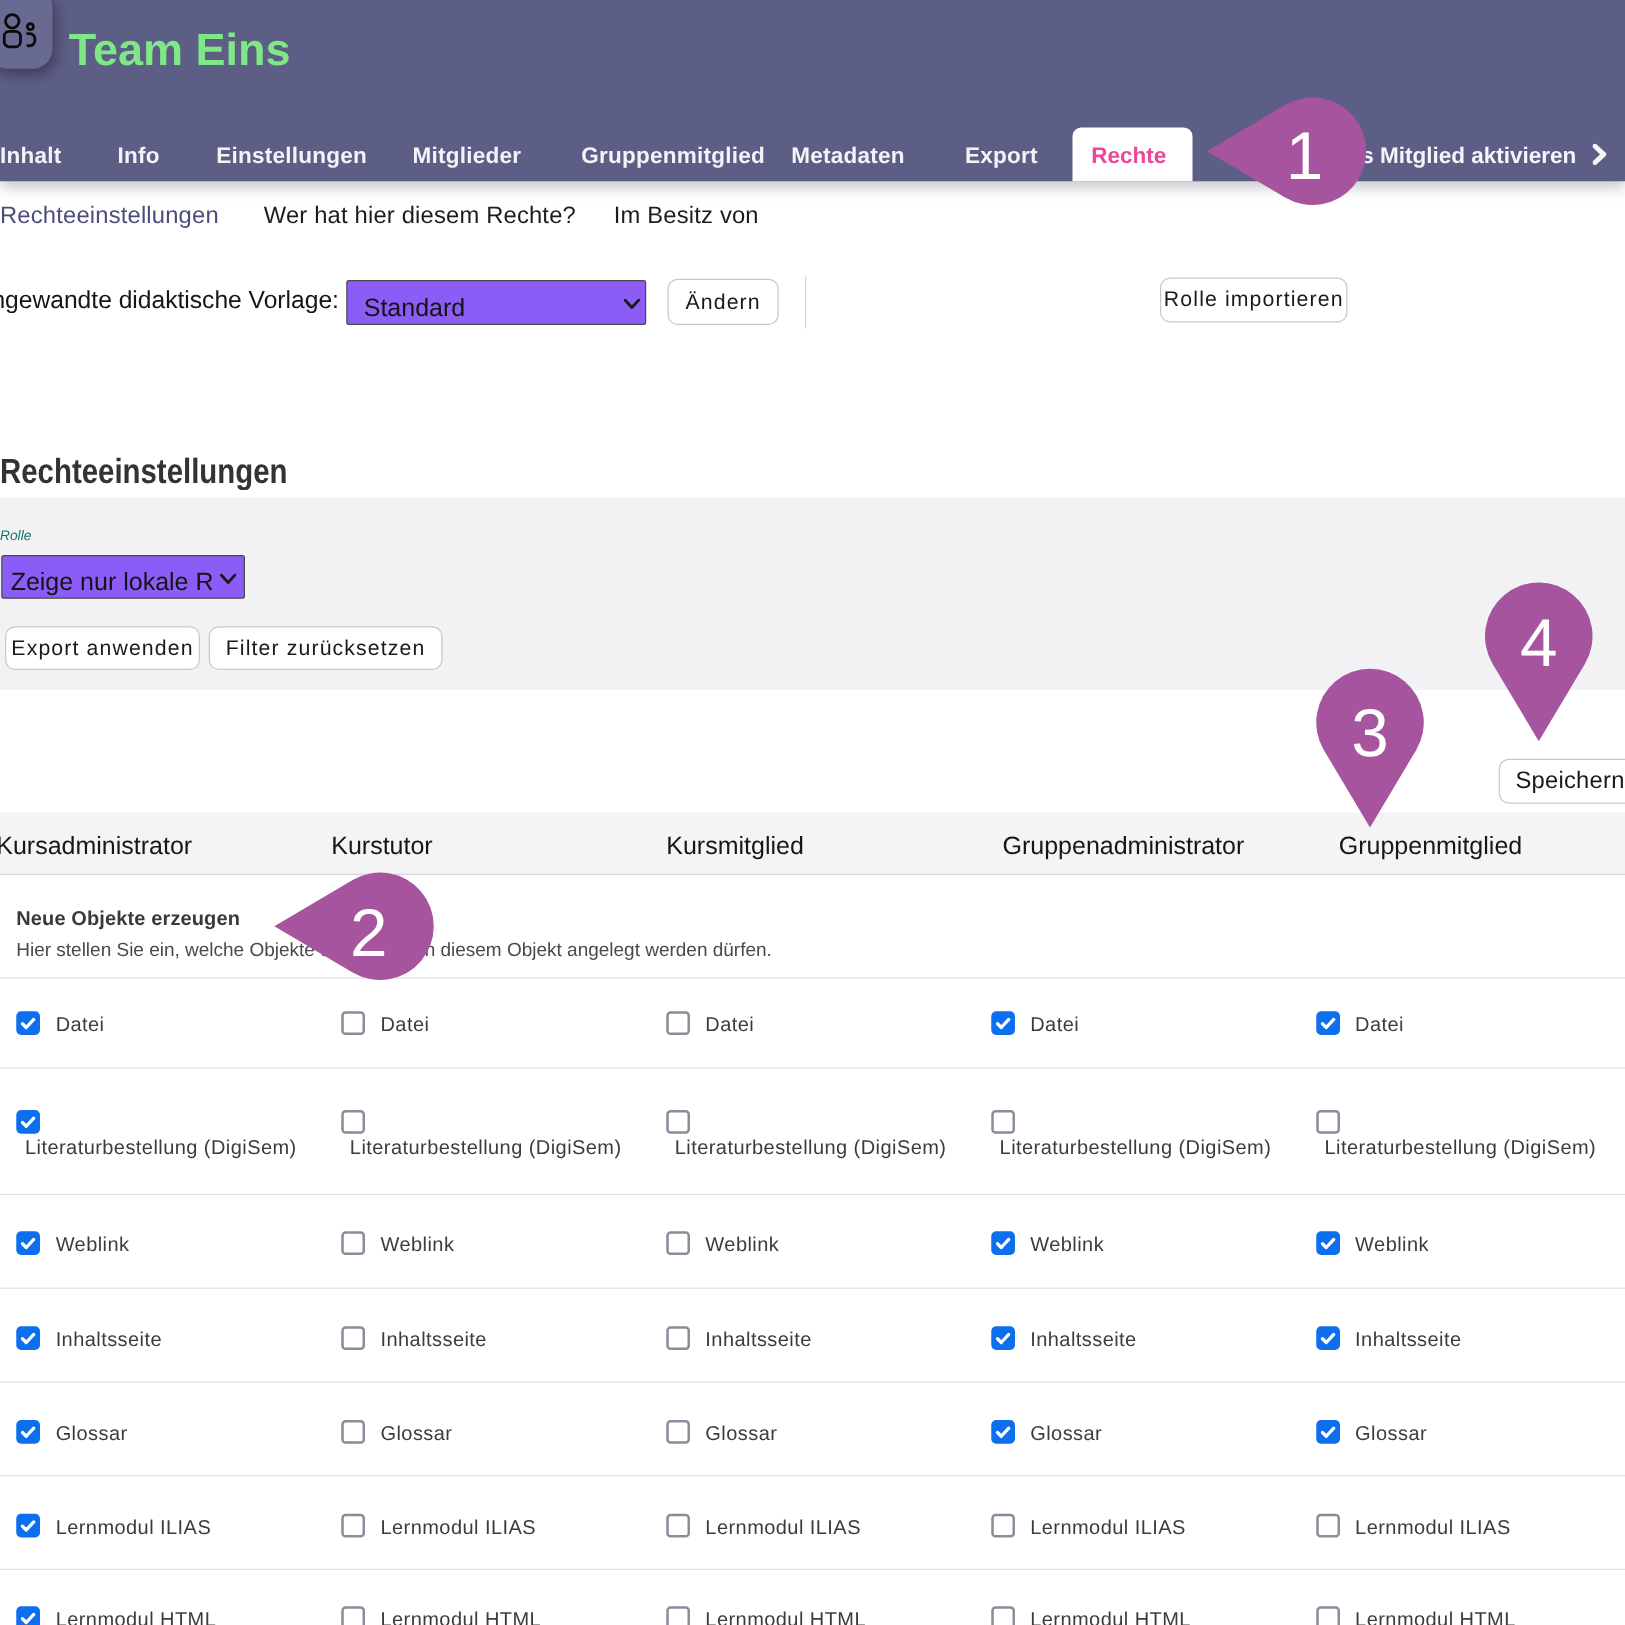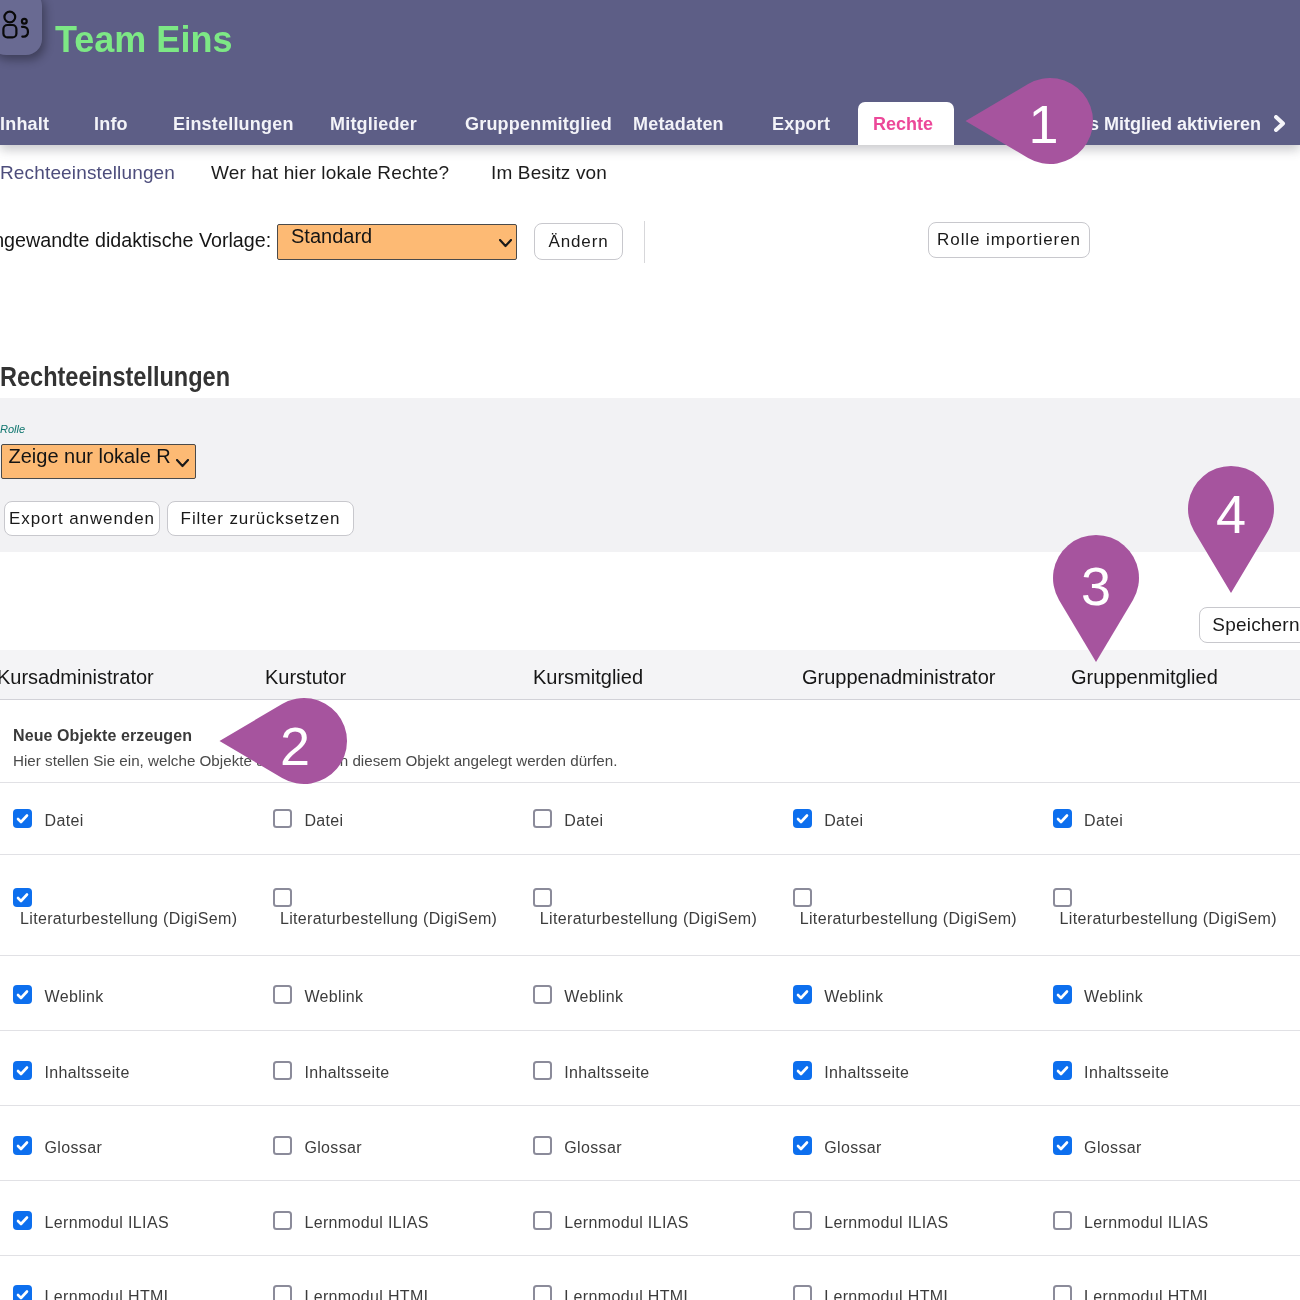--- a/index.html
+++ b/index.html
@@ -21,22 +21,22 @@
 #tab-active span { position:absolute; left:15px; top:13px; font-size:18px; font-weight:600;
   color:#ec4899; line-height:18px; }
 #actlink { position:absolute; top:115px; left:1071px; font-size:18px; font-weight:600;
   color:#f5f5fa; line-height:18px; white-space:nowrap; }
 
 .subtab { position:absolute; top:163px; font-size:19px; line-height:19px; white-space:nowrap; color:#1c1c1c; letter-spacing:0.15px; }
 
 .btn { position:absolute; background:#fff; border:1px solid #c8c8cd; border-radius:8px;
   font-size:17px; letter-spacing:0.9px; color:#1a1a1a; display:flex; align-items:center; justify-content:center;
   white-space:nowrap; font-family:"Liberation Sans", sans-serif; }
-.sel { position:absolute; background:#fdba74; border:1.5px solid #4a4a4a; border-radius:2px;
-  font-size:20px; color:#141414; display:flex; align-items:flex-start; white-space:nowrap; overflow:hidden; }
+.sel { position:absolute; background:#8b5cf6; border:1.5px solid #4a4a4a; border-radius:2px;
+  font-size:20px; color:#141414; display:flex; align-items:flex-end; white-space:nowrap; overflow:hidden; }
 .sel svg { position:absolute; }
 
 #fpanel { position:absolute; left:0; top:398px; width:1300px; height:154px; background:#f2f2f4; }
 
 #thead { position:absolute; left:0; top:650px; width:1300px; height:50px; background:#f4f4f6;
   border-bottom:1px solid #d2d2d8; }
 .th { position:absolute; top:667px; font-size:20px; color:#161616; line-height:20px; white-space:nowrap; }
 .sep { position:absolute; left:0; width:1300px; height:1px; background:#e1e1e5; }
 .cb { position:absolute; width:19px; height:19px; border-radius:4px; }
 .cb.on { background:#0d6fee; }
@@ -68,33 +68,33 @@
   <span class="tab" style="left:772px">Export</span>
   <div id="tab-active">
       <span>Rechte</span>
     </div>
   <span id="actlink">Als Mitglied aktivieren</span>
   <svg class="abs" style="left:1274px;top:115px" width="12" height="17" viewBox="0 0 12 17" fill="none" stroke="#f5f5fa" stroke-width="4" stroke-linecap="round" stroke-linejoin="round">
     <polyline points="2,2 9,8.5 2,15"></polyline>
   </svg>
 
   <span class="subtab" style="left:0; color:#4d4d7c;">Rechteeinstellungen</span>
-  <span class="subtab" style="left:211px;">Wer hat hier lokale Rechte?</span>
+  <span class="subtab" style="left:211px;">Wer hat hier diesem Rechte?</span>
   <span class="subtab" style="left:491px;">Im Besitz von</span>
 
   <span class="abs" style="left:-20px; top:231.2px; font-size:19.7px; line-height:19.7px; color:#161616; white-space:nowrap;">Angewandte didaktische Vorlage:</span>
   <div class="sel" style="left:277px; top:224px; width:240px; height:36px;">
     <span style="margin-left:13px;">Standard</span>
     <svg style="right:4.5px; top:14px;" width="13" height="9" viewBox="0 0 13 9" fill="none" stroke="#1a1a1a" stroke-width="2.2" stroke-linecap="round" stroke-linejoin="round">
       <polyline points="1,1 6.5,7 12,1"></polyline>
     </svg>
   </div>
   <div class="btn" style="left:534px; top:223px; width:89px; height:37px;">Ändern</div>
   <div class="abs" style="left:644px; top:221px; width:1px; height:42px; background:#d7d7da;"></div>
-  <div class="btn" style="left:928px; top:222px; width:162px; height:36px;">Rolle importieren</div>
+  <div class="btn" style="left:928px; top:222px; width:150px; height:36px;">Rolle importieren</div>
 
   <span class="abs" style="left:0; top:363px; font-size:28px; font-weight:bold; color:#333333; line-height:28px; white-space:nowrap; transform:scaleX(0.84); transform-origin:0 0;">Rechteeinstellungen</span>
 
   <div id="fpanel"></div>
   <span class="abs" style="left:0px; top:422.6px; font-size:11px; font-style:italic; color:#0f766e; line-height:12px;">Rolle</span>
   <div class="sel" style="left:0.5px; top:443.5px; width:195px; height:35.5px; border-width:1.5px;">
     <span style="margin-left:7px; width:162px; overflow:hidden; display:inline-block;">Zeige nur lokale Rollen</span>
     <svg style="right:6px; top:14px;" width="13" height="9" viewBox="0 0 13 9" fill="none" stroke="#1a1a1a" stroke-width="2.2" stroke-linecap="round" stroke-linejoin="round">
       <polyline points="1,1 6.5,7 12,1"></polyline>
     </svg>

